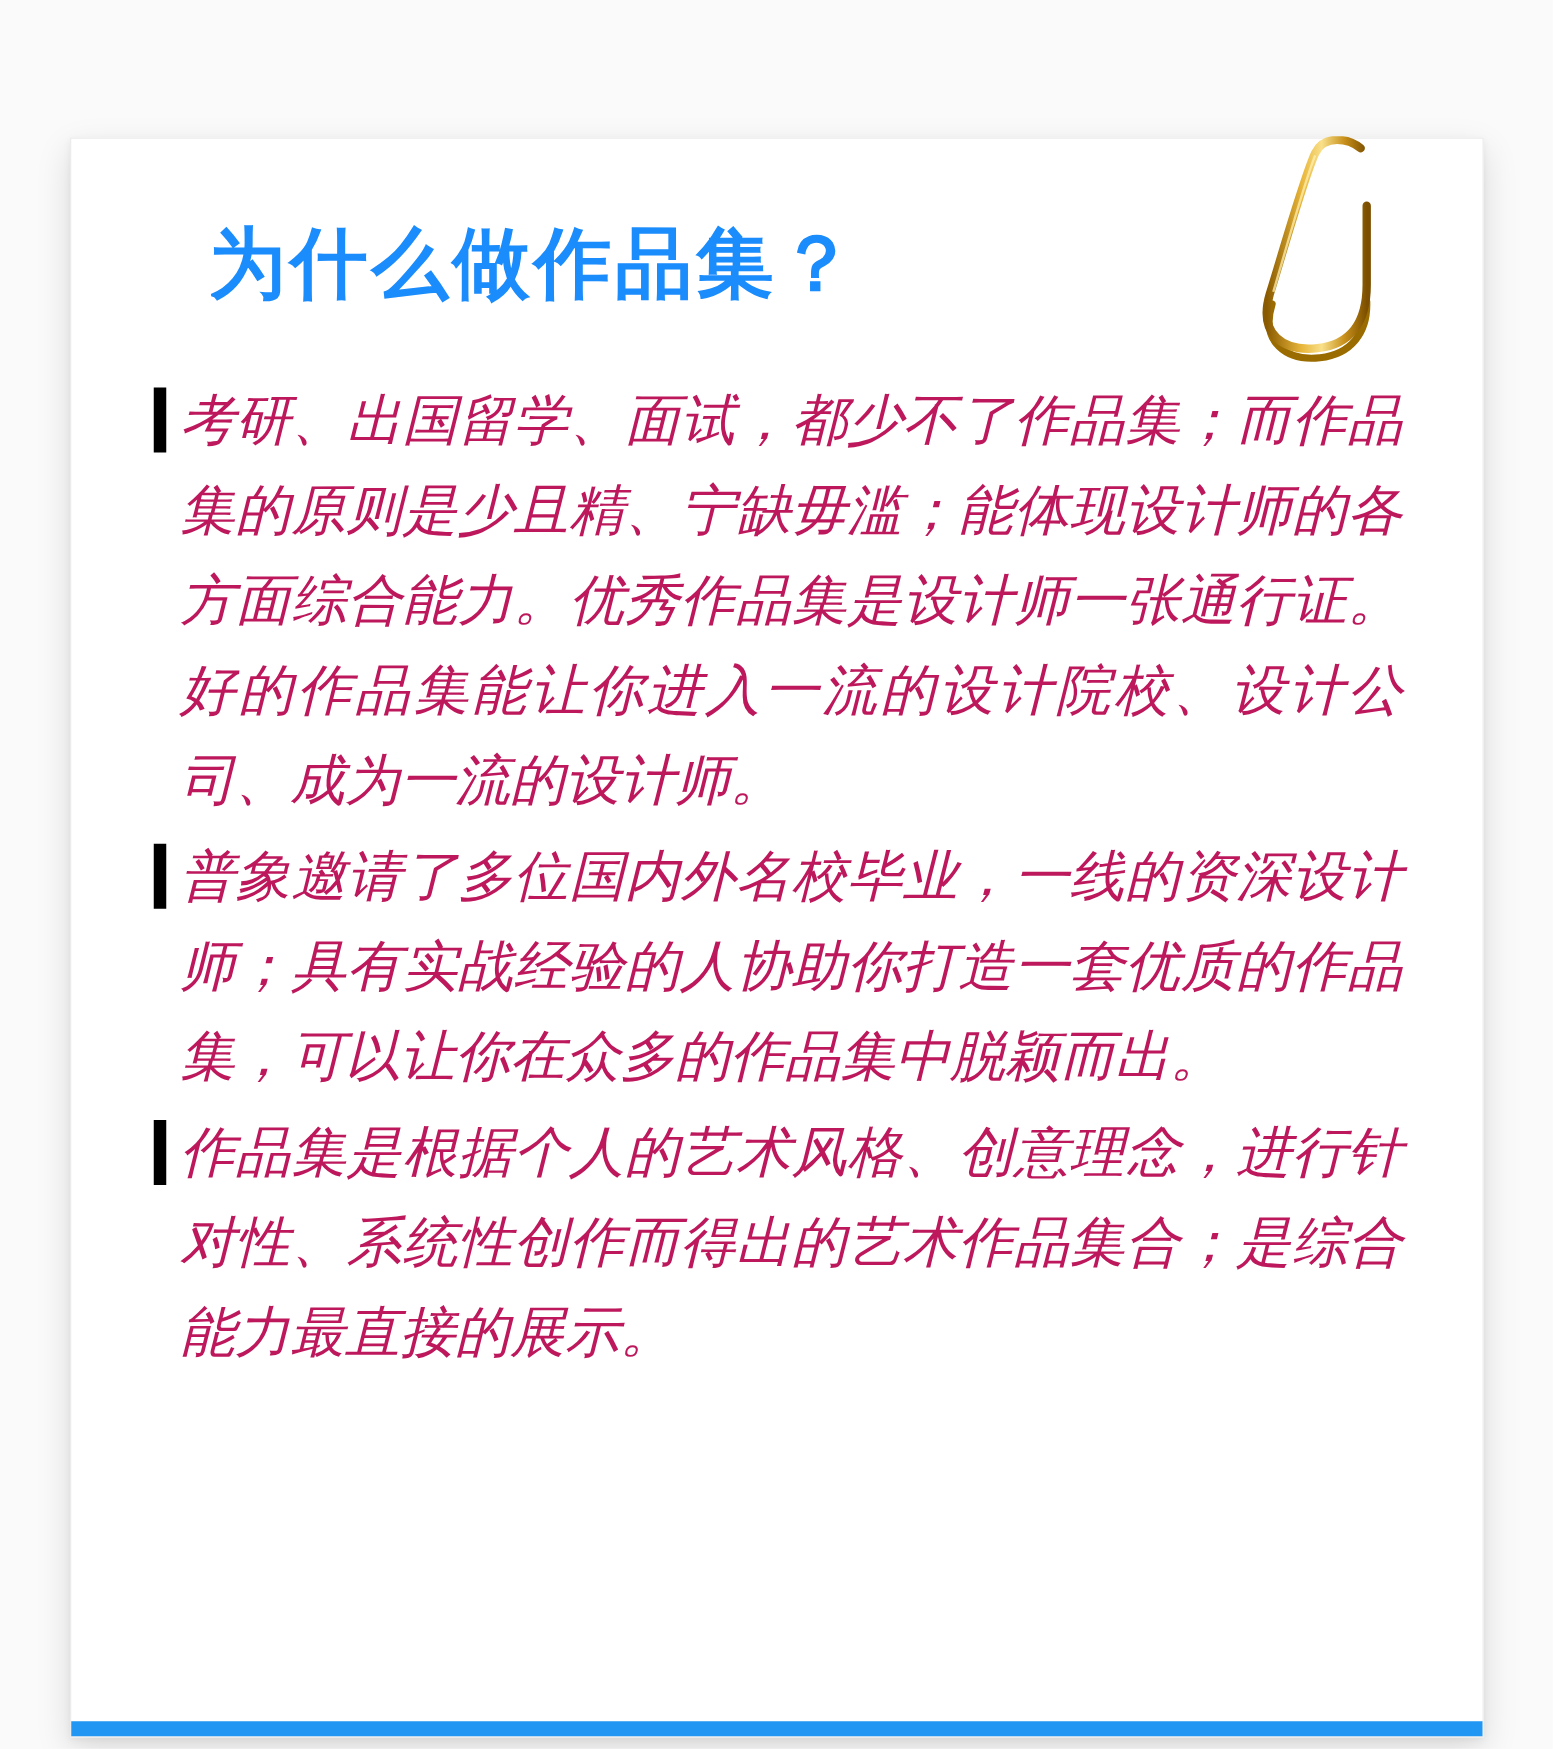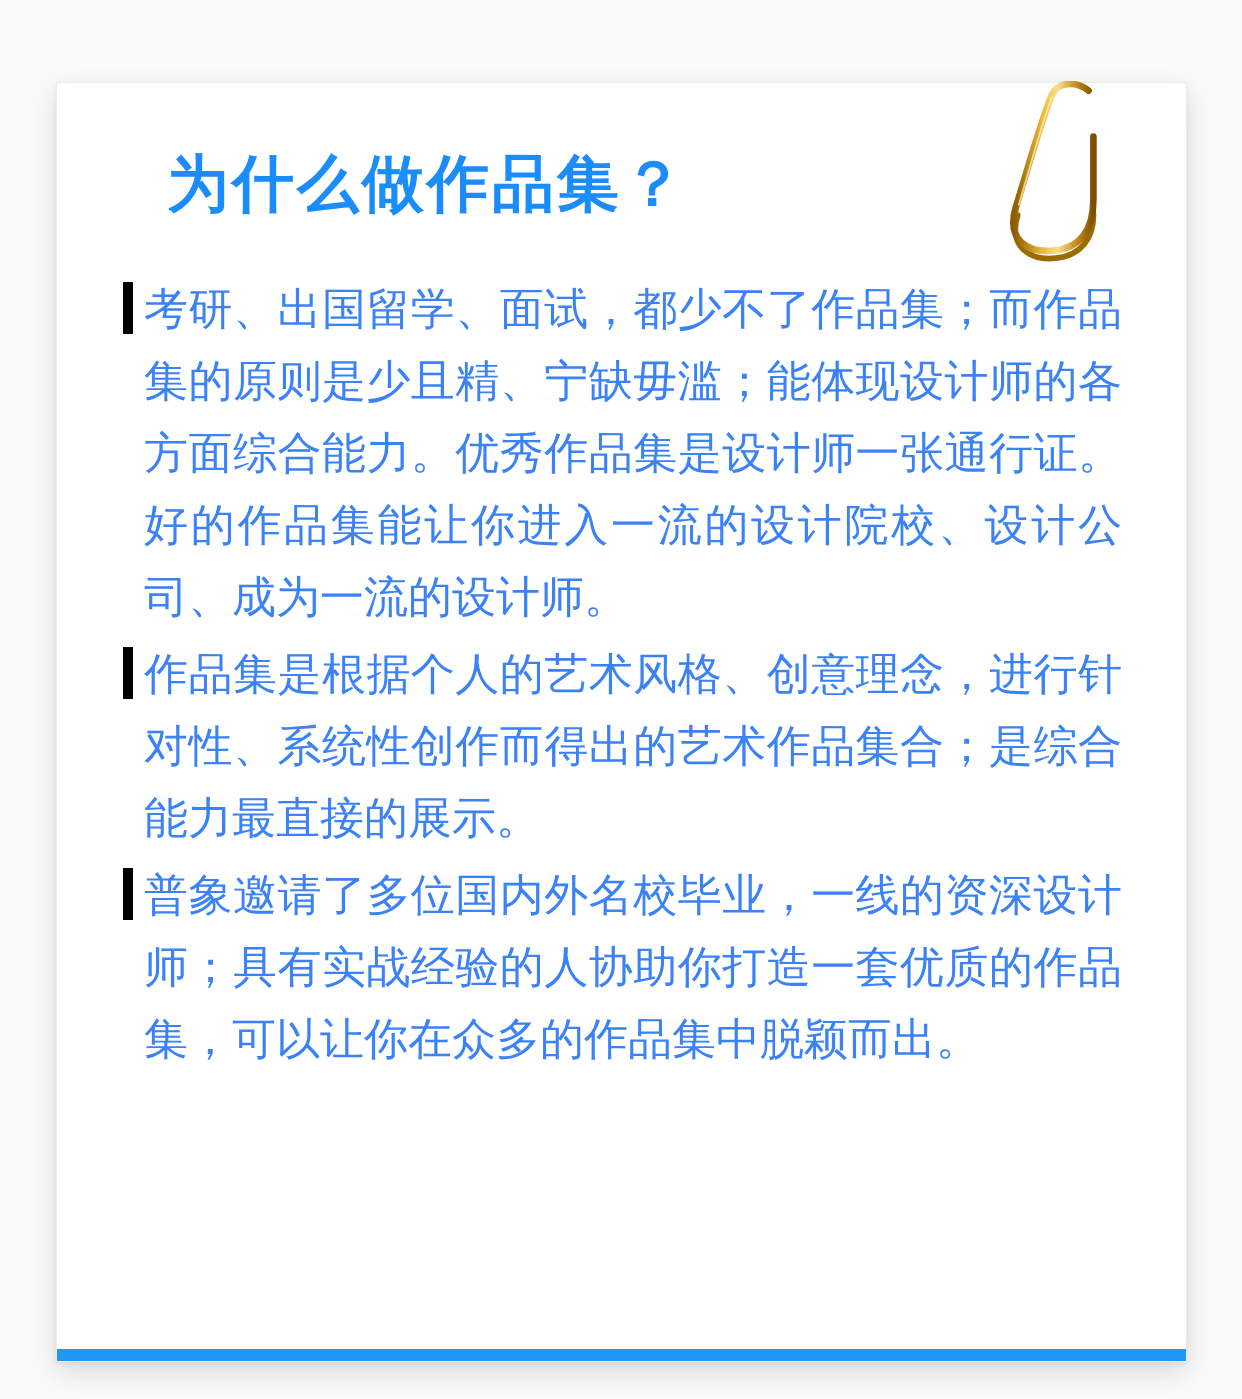--- a/index.html
+++ b/index.html
@@ -6,21 +6,21 @@
   html, body {
     width: 1242px; height: 1399px;
     background: #fafafa;
     font-family: "Liberation Sans", "DejaVu Sans", sans-serif;
     overflow: hidden;
   }
   .stage { position: relative; width: 1242px; height: 1399px; }
 
   .card {
     position: absolute;
-    left: 56px; top: 82px;
+    left: 56px; top: 110px;
     width: 1131px; height: 1280px;
     background: #ffffff;
     border: 1px solid #ececec;
     box-shadow: 0 10px 26px rgba(0,0,0,0.13), 0 2px 6px rgba(0,0,0,0.06);
   }
 
   .accent-bar {
     position: absolute;
     left: 0; right: 0; bottom: 0;
     height: 12px;
@@ -40,23 +40,24 @@
     position: absolute;
     top: -2px; right: 74px;
     width: 112px; height: 182px;
     pointer-events: none;
   }
 
   .body-text {
     margin: 52px 64px 0 87px;
     font-size: 44px;
     line-height: 72px;
-    color: #3b82f6;
+    color: #be185d;
     text-align: justify;
     text-justify: inter-ideograph;
+    font-style: italic;
   }
   .para { position: relative; margin-bottom: 5px; }
   .para:last-child { margin-bottom: 0; }
   .para-marker {
     position: absolute;
     left: -21px; top: 9px;
     width: 10px; height: 52px;
     background: #000000;
   }
 </style>
@@ -85,23 +86,23 @@
 
     <h1 class="page-title">为什么做作品集？</h1>
 
     <div class="body-text">
       <div class="para">
         <span class="para-marker"></span>
         <span>考研、出国留学、面试，都少不了作品集；而作品集的原则是少且精、宁缺毋滥；能体现设计师的各方面综合能力。优秀作品集是设计师一张通行证。好的作品集能让你进入一流的设计院校、设计公司、成为一流的设计师。</span>
       </div>
       <div class="para">
         <span class="para-marker"></span>
-        <span>作品集是根据个人的艺术风格、创意理念，进行针对性、系统性创作而得出的艺术作品集合；是综合能力最直接的展示。</span>
+        <span>普象邀请了多位国内外名校毕业，一线的资深设计师；具有实战经验的人协助你打造一套优质的作品集，可以让你在众多的作品集中脱颖而出。</span>
       </div>
       <div class="para">
         <span class="para-marker"></span>
-        <span>普象邀请了多位国内外名校毕业，一线的资深设计师；具有实战经验的人协助你打造一套优质的作品集，可以让你在众多的作品集中脱颖而出。</span>
+        <span>作品集是根据个人的艺术风格、创意理念，进行针对性、系统性创作而得出的艺术作品集合；是综合能力最直接的展示。</span>
       </div>
     </div>
 
     <div class="accent-bar"></div>
   </div>
 </div>
 
 </body></html>

